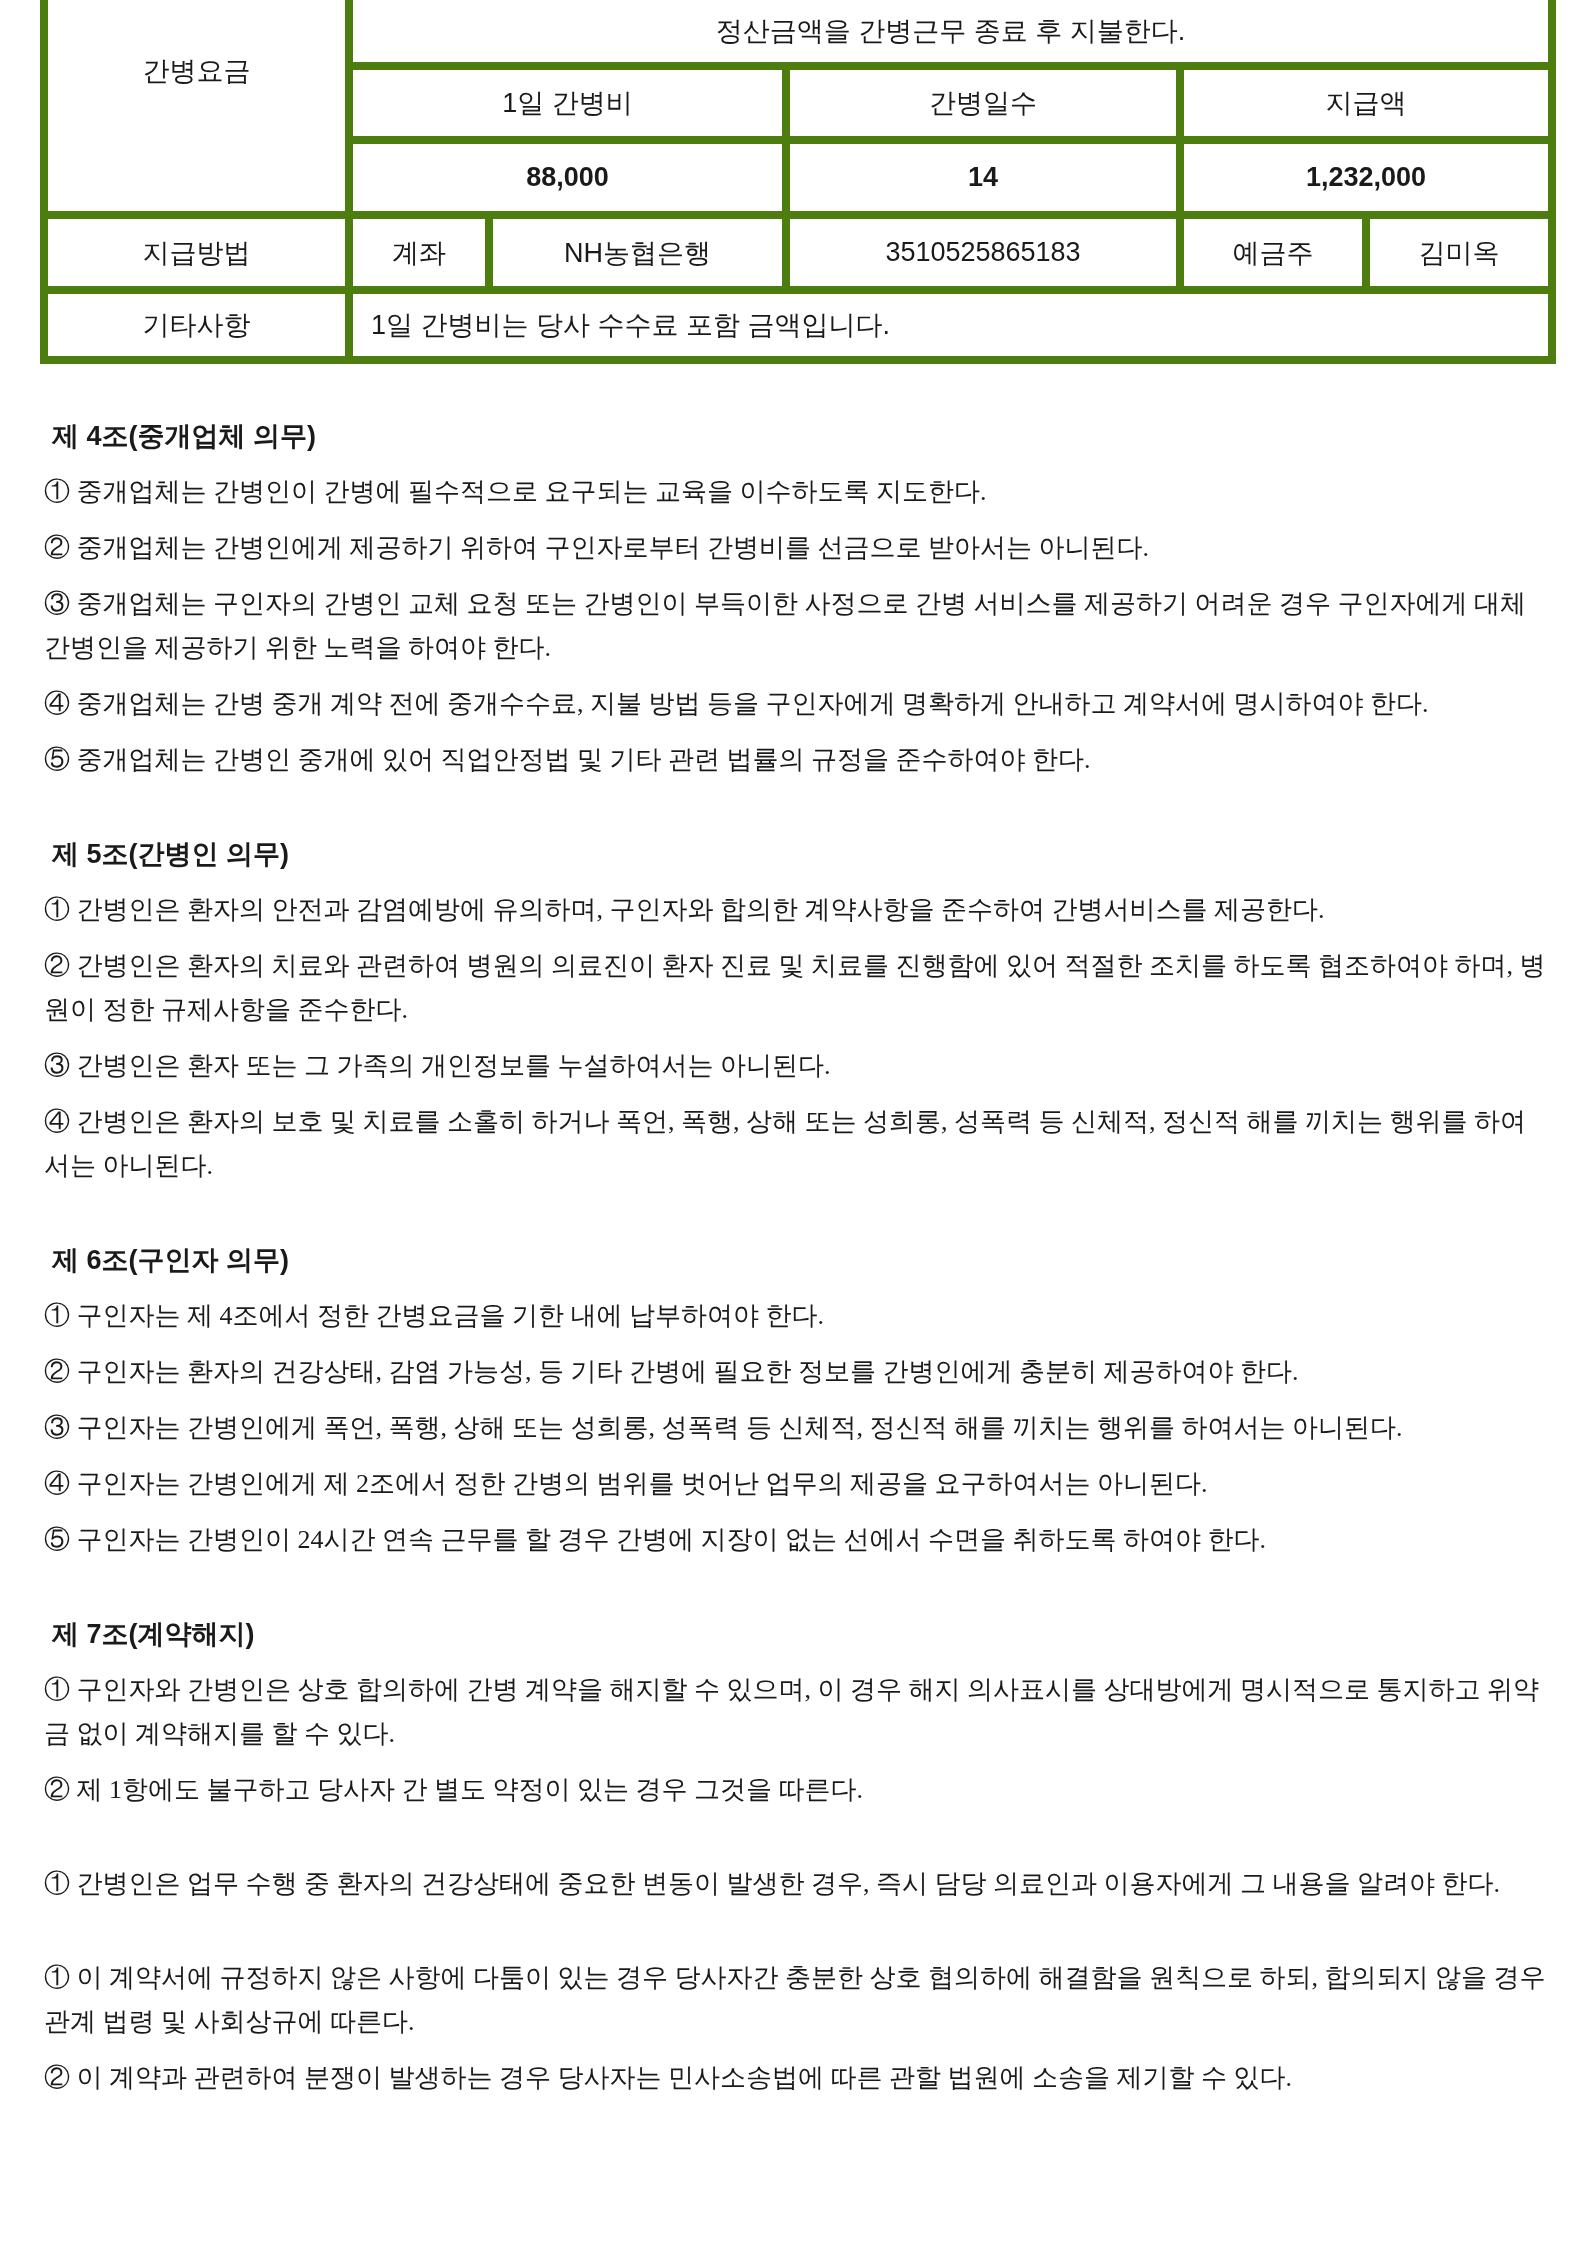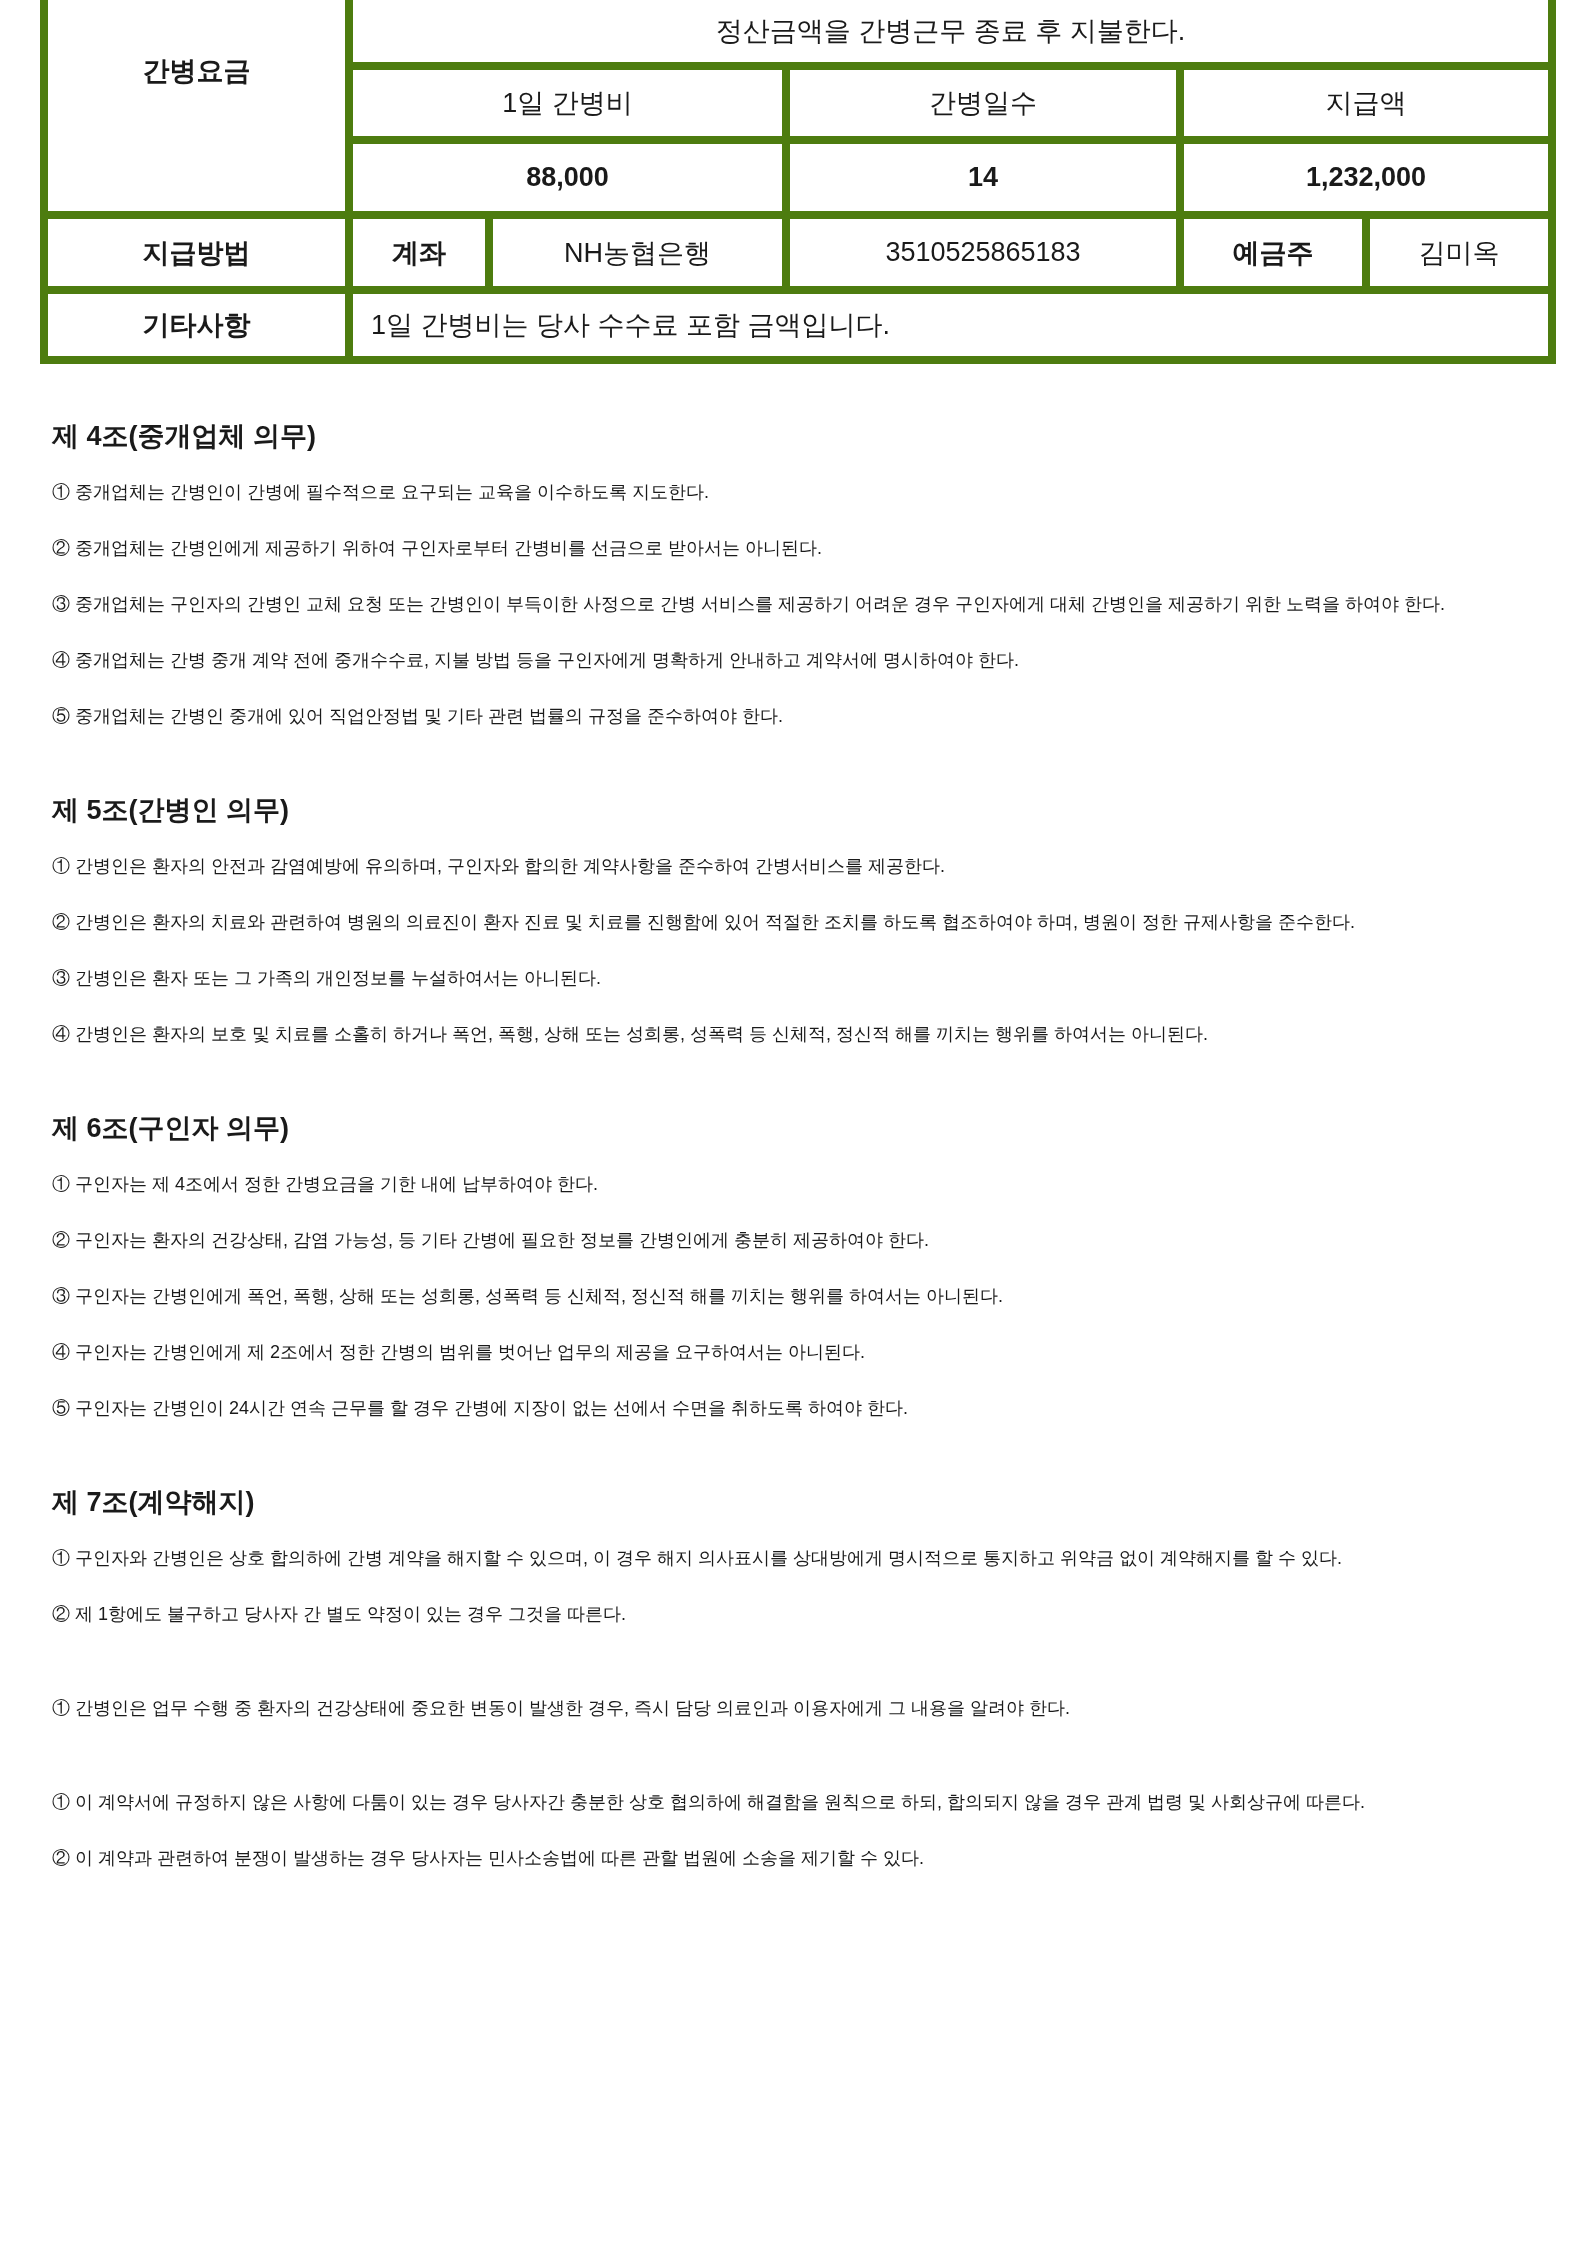--- a/index.html
+++ b/index.html
@@ -28,21 +28,21 @@
     color: #1a1a1a;
   }
   table.fee-table td {
     border: 8px solid #4d7c0f;
     text-align: center;
     vertical-align: middle;
     padding: 0;
     overflow: hidden;
   }
   table.fee-table tr.r1 td { border-top: none; } 
-  table.fee-table .lbl { font-weight: bold; margin-top: 24px; }
+  table.fee-table .lbl { font-weight: normal; margin-top: 24px; }
   table.fee-table td.cell-left {
     text-align: left;
     padding-left: 18px;
   }
   table.fee-table td.fee-label-cell {
     padding-bottom: 70px; 
   }
   tr.r1 { height: 66px; }
   tr.r2 { height: 74px; }
   tr.r3 { height: 75px; font-weight: bold; }
@@ -50,23 +50,24 @@
   tr.r5 { height: 70px; }
   
   .section { margin: 50px 0 0 0; }
   .sec-title {
     font-size: 27px;
     font-weight: bold;
     line-height: 44px;
     margin: 12px;
   }
   .clause {
-    font-size: 18px;
+    font-size: 26px;
     line-height: 44px;
-    margin: 12px 0 0 12px;
+    margin: 12px 0 0 4px;
+    font-family: Liberation Serif, serif;
   }
 </style>
 </head>
 <body>
 
 <div class="page">
 
   <table class="fee-table">
     <colgroup>
       <col style="width:305px">

